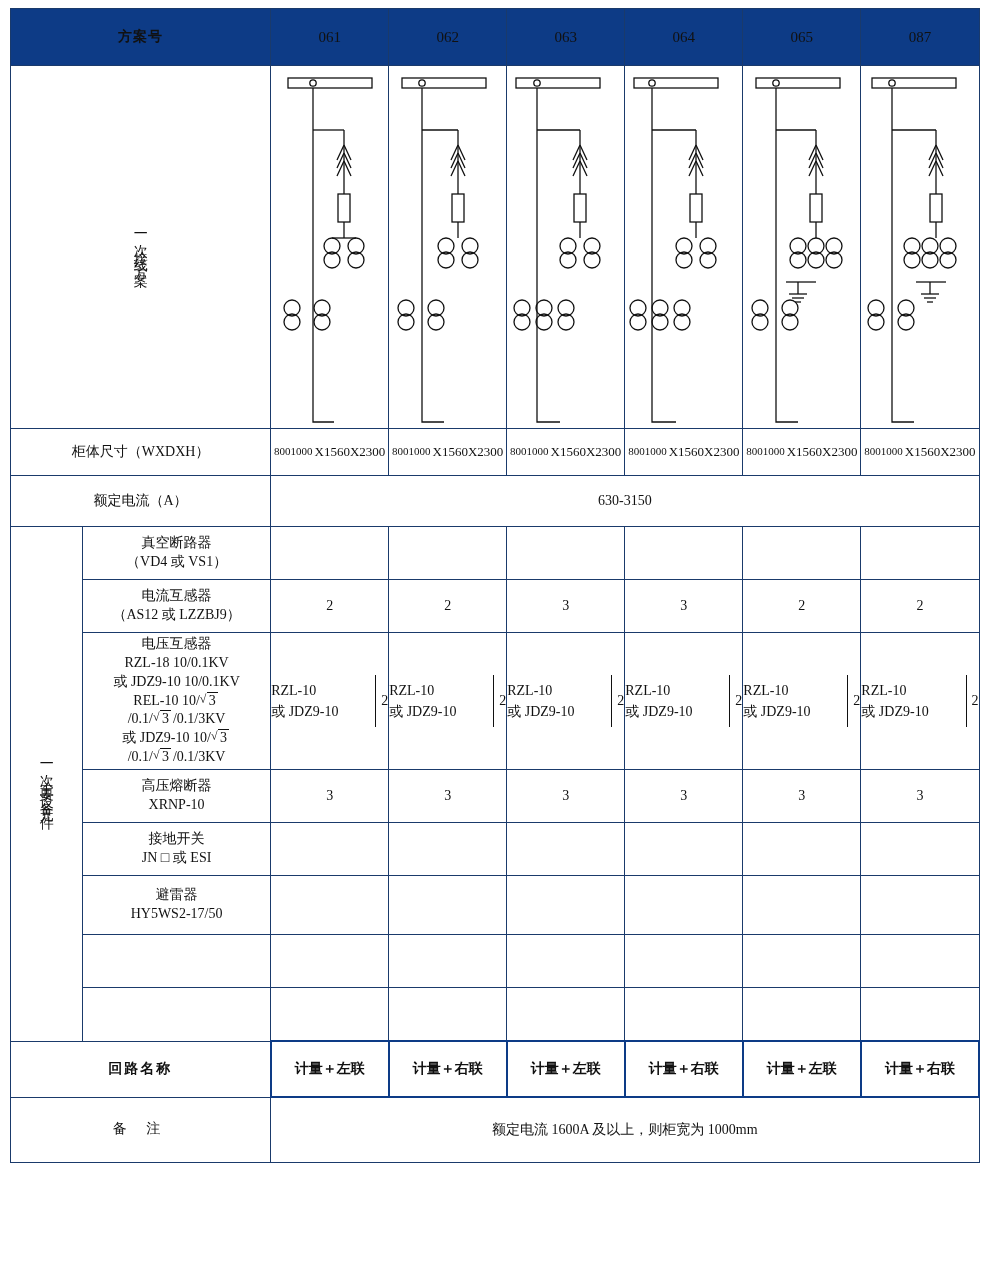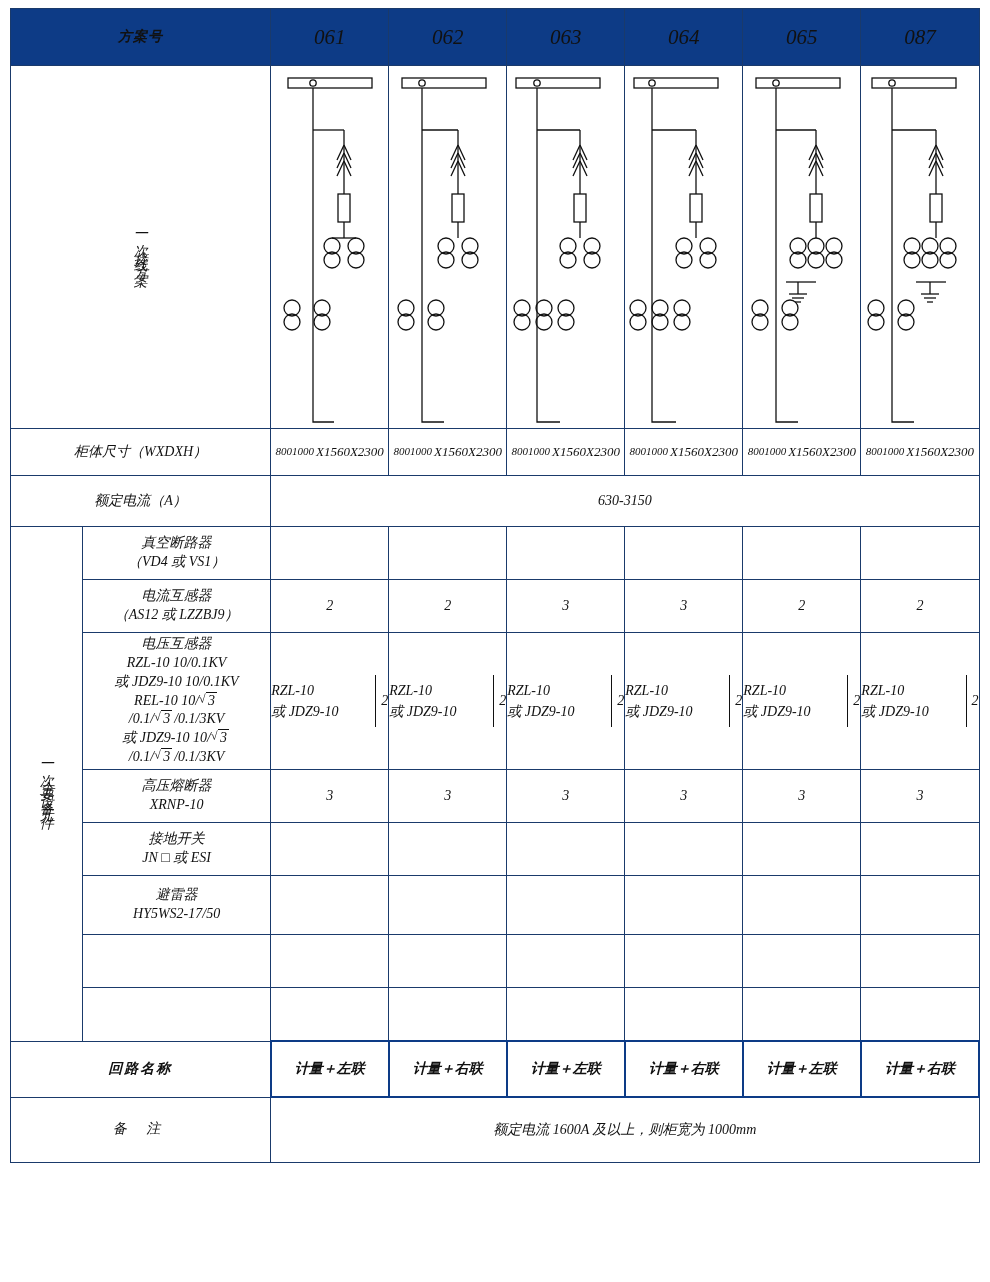--- a/index.html
+++ b/index.html
@@ -9,21 +9,20 @@
     width:990px;
     height:1282px;
     overflow:hidden;
   }
   .sheet{
     position:relative;
     width:990px;
     height:1139px;
     box-sizing:border-box;
     padding:8px 10px 10px 10px;
-    font-style:italic;
   }
   table.main{
     border-collapse:collapse;
     width:970px;
     table-layout:fixed;
   }
   table.main td{
     border:1px solid #1a3a6b;
     padding:0;
     text-align:center;
@@ -36,21 +35,21 @@
     background:#0d3b86;
     color:#ffffff;
     font-weight:bold;
     height:56px;
     font-size:16px;
     letter-spacing:1px;
   }
   .hdr td.num{
     font-family:"Liberation Serif",serif;
     font-weight:normal;
-    font-size:21px;
+    font-size:15px;
     letter-spacing:0;
   }
   .vcellwrap{
     display:flex;
     align-items:center;
     justify-content:center;
     height:100%;
   }
   .vtext{
     writing-mode:vertical-rl;
@@ -490,21 +489,21 @@
     <td>2</td>
     <td>3</td>
     <td>3</td>
     <td>2</td>
     <td>2</td>
   </tr>
 
   <tr>
     <td class="vt-label" style="height:136px">
       <div>电压互感器</div>
-      <div>RZL-10 10/0.1KV</div>
+      <div>RZL-18 10/0.1KV</div>
       <div>或 JDZ9-10 10/0.1KV</div>
       <div>
         <span>REL-10 10/</span><span class="sqrt"><span>3</span></span>
       </div>
       <div>
         <span>/0.1/</span><span class="sqrt"><span>3</span></span><span>/0.1/3KV</span>
       </div>
       <div>
         <span>或 JDZ9-10 10/</span><span class="sqrt"><span>3</span></span>
       </div>

